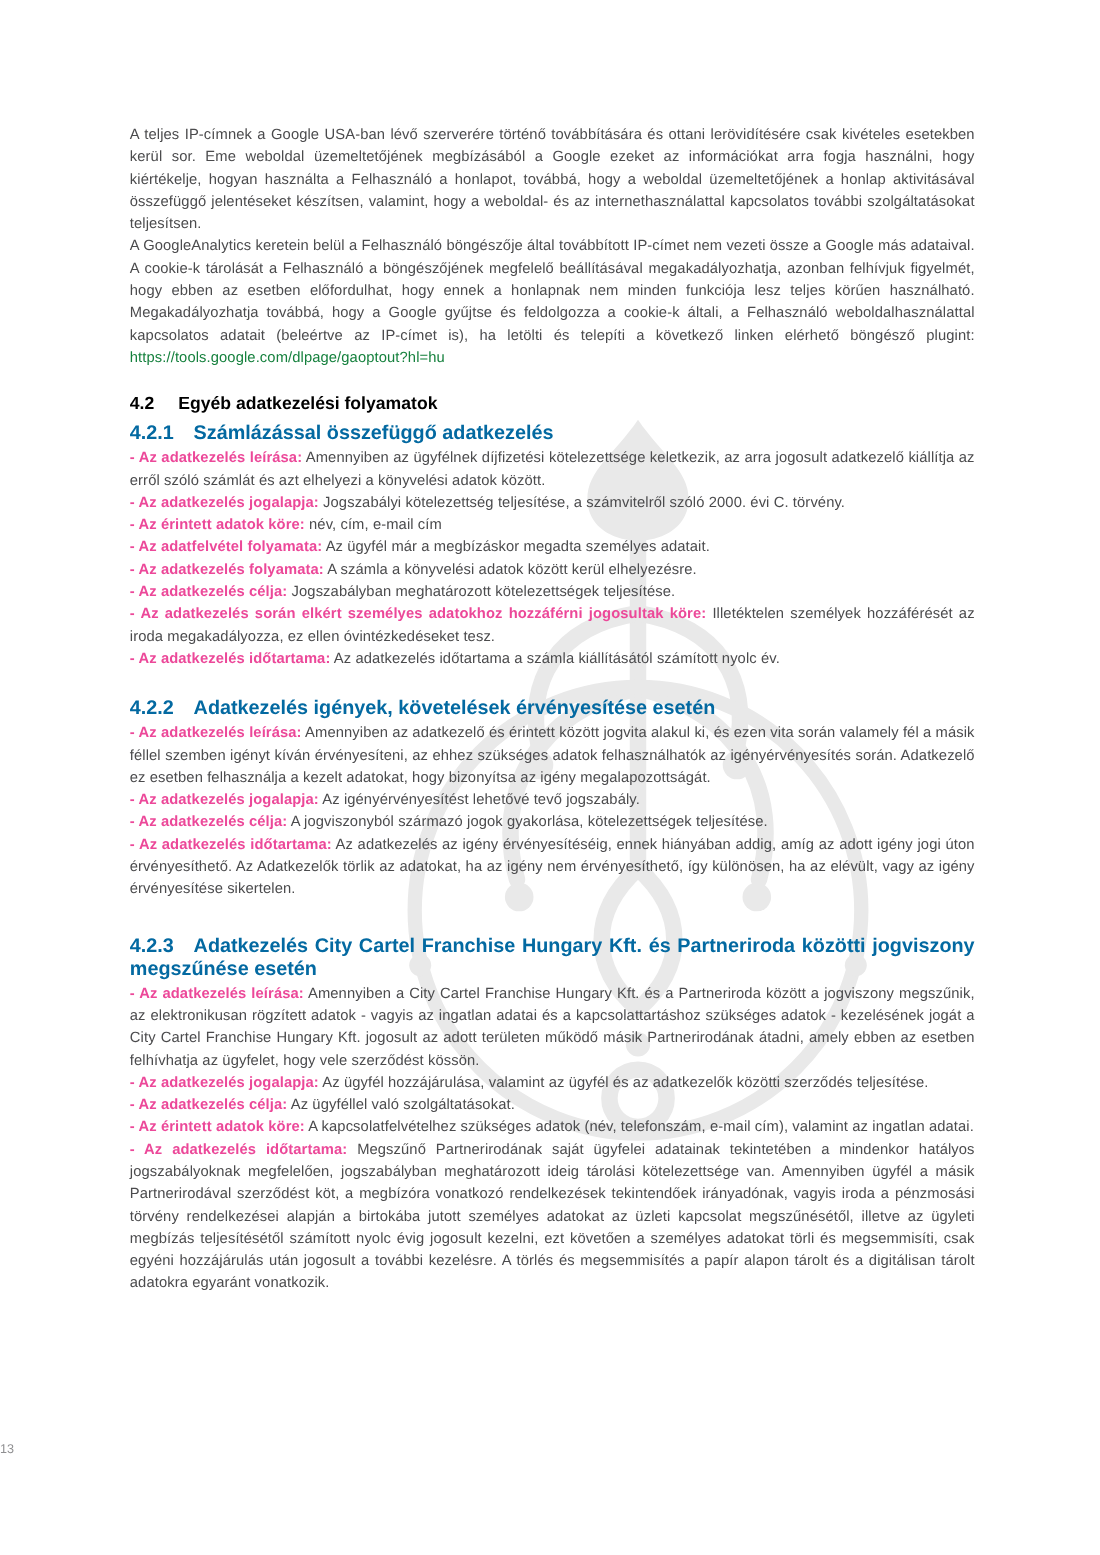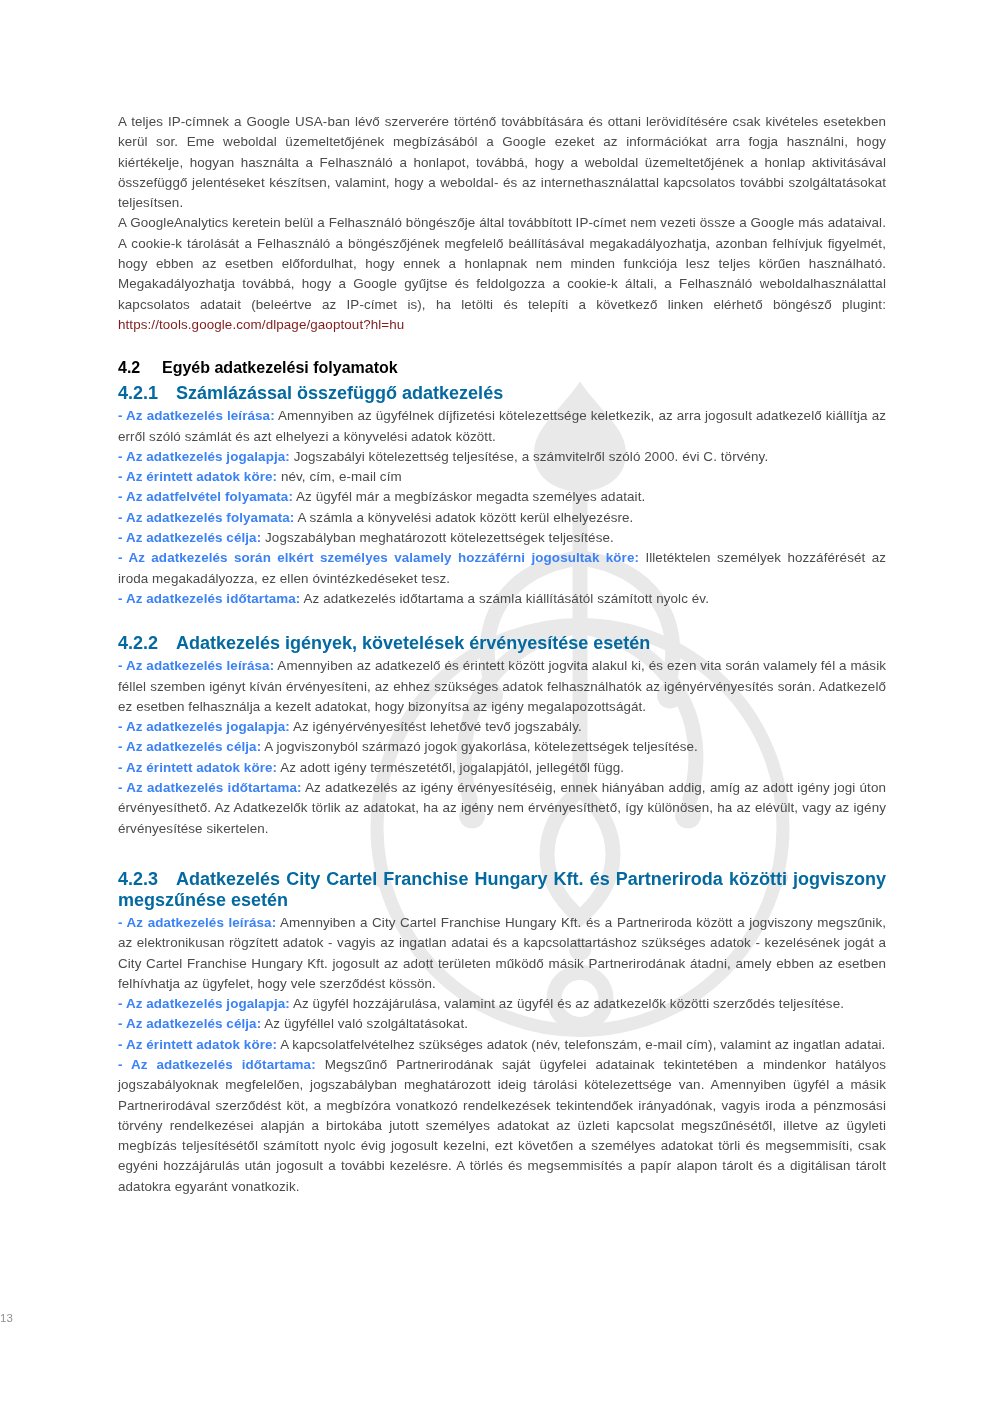--- a/index.html
+++ b/index.html
@@ -2,22 +2,22 @@
 <html><head>
 <meta charset="utf-8">
 <style>
   html,body{margin:0;padding:0;background:#ffffff;}
   body{width:1000px;height:1414px;position:relative;overflow:hidden;
        font-family:"Liberation Sans", sans-serif;}
   .watermark{position:absolute;left:330px;top:355px;width:520px;height:705px;z-index:0;}
   .content{position:absolute;left:118px;top:112px;width:768px;z-index:1;}
   p.body{margin:0;font-size:13.4px;line-height:20.3px;color:#4b4b4d;
          text-align:justify;letter-spacing:.1px;}
-  .lbl{font-weight:bold;color:#3b82f6;}
-  .link{color:#7f1d1d;text-decoration:none;cursor:pointer;}
+  .lbl{font-weight:bold;color:#ec4899;}
+  .link{color:#15803d;text-decoration:none;cursor:pointer;}
   h2.h2{margin:22px 0 0 0;font-size:16px;line-height:22px;color:#000000;font-weight:bold;}
   h3.h3{margin:4px 0 2px 0;font-size:18px;line-height:21px;color:#0369a1;font-weight:bold;}
   h3.justified{text-align:justify;}
   #h422{margin-top:24px;}
   #h423{margin-top:30px;}
   .hnum{display:inline-block;}
   .hnum.w2{min-width:44px;}
   .hnum.w3{min-width:58px;}
   .footer{position:absolute;left:0;top:1312px;width:1000px;text-align:left;
           font-size:11.5px;color:#8f8f91;z-index:1;}
@@ -58,29 +58,28 @@
   <h2 class="h2"><span class="hnum w2">4.2</span><span>Egyéb adatkezelési folyamatok</span></h2>
 
   <h3 class="h3"><span class="hnum w3">4.2.1</span><span>Számlázással összefüggő adatkezelés</span></h3>
 
   <p class="body"><b class="lbl">- Az adatkezelés leírása:</b> <span>Amennyiben az ügyfélnek díjfizetési kötelezettsége keletkezik, az arra jogosult adatkezelő kiállítja az erről szóló számlát és azt elhelyezi a könyvelési adatok között.</span></p>
   <p class="body"><b class="lbl">- Az adatkezelés jogalapja:</b> <span>Jogszabályi kötelezettség teljesítése, a számvitelről szóló 2000. évi C. törvény.</span></p>
   <p class="body"><b class="lbl">- Az érintett adatok köre:</b> <span>név, cím, e-mail cím</span></p>
   <p class="body"><b class="lbl">- Az adatfelvétel folyamata:</b> <span>Az ügyfél már a megbízáskor megadta személyes adatait.</span></p>
   <p class="body"><b class="lbl">- Az adatkezelés folyamata:</b> <span>A számla a könyvelési adatok között kerül elhelyezésre.</span></p>
   <p class="body"><b class="lbl">- Az adatkezelés célja:</b> <span>Jogszabályban meghatározott kötelezettségek teljesítése.</span></p>
-  <p class="body"><b class="lbl">- Az adatkezelés során elkért személyes valamely hozzáférni jogosultak köre:</b> <span>Illetéktelen személyek hozzáférését az iroda megakadályozza, ez ellen óvintézkedéseket tesz.</span></p>
+  <p class="body"><b class="lbl">- Az adatkezelés során elkért személyes adatokhoz hozzáférni jogosultak köre:</b> <span>Illetéktelen személyek hozzáférését az iroda megakadályozza, ez ellen óvintézkedéseket tesz.</span></p>
   <p class="body"><b class="lbl">- Az adatkezelés időtartama:</b> <span>Az adatkezelés időtartama a számla kiállításától számított nyolc év.</span></p>
 
   <h3 class="h3" id="h422"><span class="hnum w3">4.2.2</span><span>Adatkezelés igények, követelések érvényesítése esetén</span></h3>
 
   <p class="body"><b class="lbl">- Az adatkezelés leírása:</b> <span>Amennyiben az adatkezelő és érintett között jogvita alakul ki, és ezen vita során valamely fél a másik féllel szemben igényt kíván érvényesíteni, az ehhez szükséges adatok felhasználhatók az igényérvényesítés során. Adatkezelő ez esetben felhasználja a kezelt adatokat, hogy bizonyítsa az igény megalapozottságát.</span></p>
   <p class="body"><b class="lbl">- Az adatkezelés jogalapja:</b> <span>Az igényérvényesítést lehetővé tevő jogszabály.</span></p>
   <p class="body"><b class="lbl">- Az adatkezelés célja:</b> <span>A jogviszonyból származó jogok gyakorlása, kötelezettségek teljesítése.</span></p>
-  <p class="body"><b class="lbl">- Az érintett adatok köre:</b> <span>Az adott igény természetétől, jogalapjától, jellegétől függ.</span></p>
   <p class="body"><b class="lbl">- Az adatkezelés időtartama:</b> <span>Az adatkezelés az igény érvényesítéséig, ennek hiányában addig, amíg az adott igény jogi úton érvényesíthető. Az Adatkezelők törlik az adatokat, ha az igény nem érvényesíthető, így különösen, ha az elévült, vagy az igény érvényesítése sikertelen.</span></p>
 
   <h3 class="h3 justified" id="h423"><span class="hnum w3">4.2.3</span><span>Adatkezelés City Cartel Franchise Hungary Kft. és Partneriroda közötti jogviszony megszűnése esetén</span></h3>
 
   <p class="body"><b class="lbl">- Az adatkezelés leírása:</b> <span>Amennyiben a City Cartel Franchise Hungary Kft. és a Partneriroda között a jogviszony megszűnik, az elektronikusan rögzített adatok - vagyis az ingatlan adatai és a kapcsolattartáshoz szükséges adatok - kezelésének jogát a City Cartel Franchise Hungary Kft. jogosult az adott területen működő másik Partnerirodának átadni, amely ebben az esetben felhívhatja az ügyfelet, hogy vele szerződést kössön.</span></p>
   <p class="body"><b class="lbl">- Az adatkezelés jogalapja:</b> <span>Az ügyfél hozzájárulása, valamint az ügyfél és az adatkezelők közötti szerződés teljesítése.</span></p>
   <p class="body"><b class="lbl">- Az adatkezelés célja:</b> <span>Az ügyféllel való szolgáltatásokat.</span></p>
   <p class="body"><b class="lbl">- Az érintett adatok köre:</b> <span>A kapcsolatfelvételhez szükséges adatok (név, telefonszám, e-mail cím), valamint az ingatlan adatai.</span></p>
   <p class="body"><b class="lbl">- Az adatkezelés időtartama:</b> <span>Megszűnő Partnerirodának saját ügyfelei adatainak tekintetében a mindenkor hatályos jogszabályoknak megfelelően, jogszabályban meghatározott ideig tárolási kötelezettsége van. Amennyiben ügyfél a másik Partnerirodával szerződést köt, a megbízóra vonatkozó rendelkezések tekintendőek irányadónak, vagyis iroda a pénzmosási törvény rendelkezései alapján a birtokába jutott személyes adatokat az üzleti kapcsolat megszűnésétől, illetve az ügyleti megbízás teljesítésétől számított nyolc évig jogosult kezelni, ezt követően a személyes adatokat törli és megsemmisíti, csak egyéni hozzájárulás után jogosult a további kezelésre. A törlés és megsemmisítés a papír alapon tárolt és a digitálisan tárolt adatokra egyaránt vonatkozik.</span></p>
 

